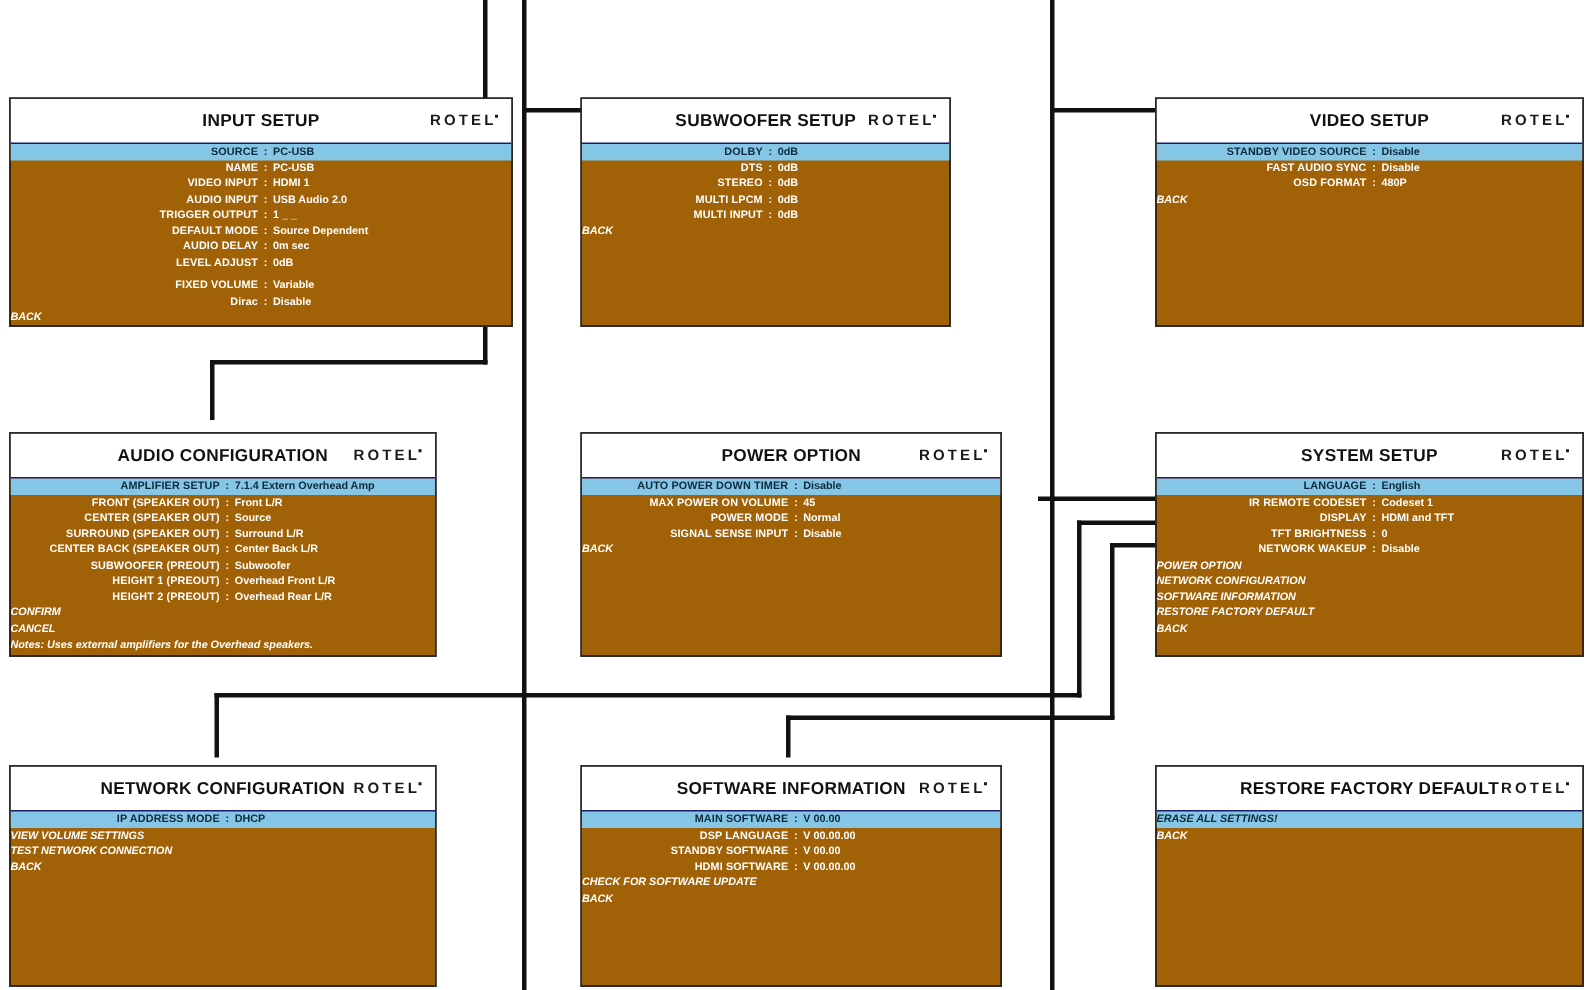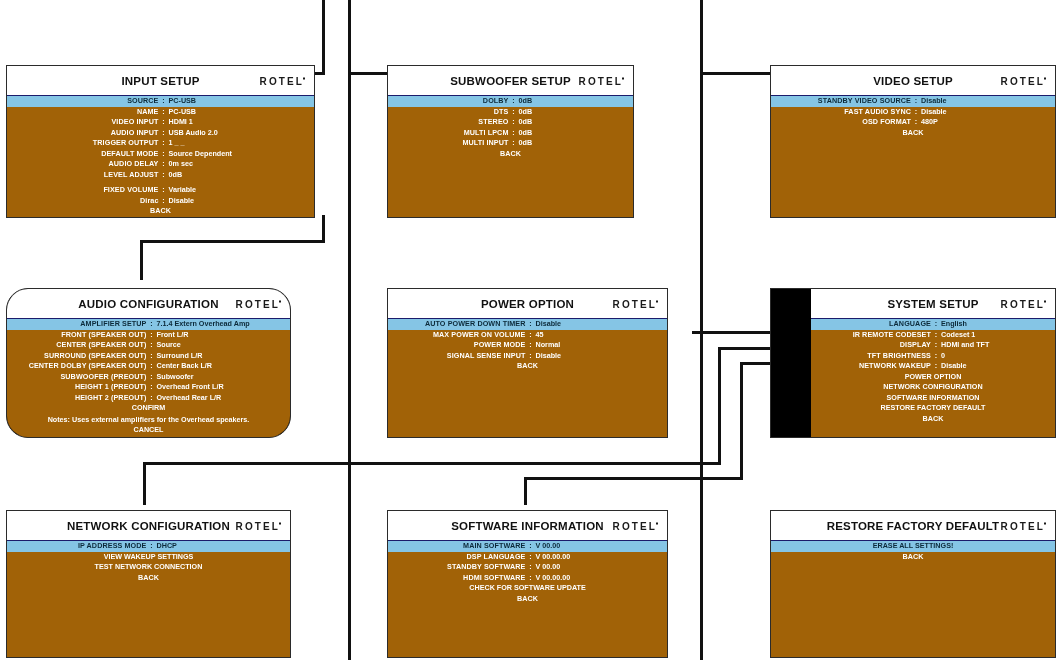--- a/index.html
+++ b/index.html
@@ -102,22 +102,23 @@
     text-align: center;
   }
   .row .val {
     flex: 0 0 auto;
     width: calc(50% - 6px);
     text-align: left;
     padding-left: 2px;
     box-sizing: border-box;
   }
   .row.center-only .centered {
-    text-align: center;
+    text-align: left;
     width: 100%;
+    font-style: italic;
   }
   .row .centered { display: none; }
   .row.center-only .centered { display: block; }
 
   .row.spacer-before { margin-top: 5px; }
   .row.note {
     font-size: 7.2px;
     margin-top: 1px;
   }
 </style>
@@ -140,21 +141,21 @@
 <div class="line" style="left: 322px; top: 215px; width: 3px; height: 28px; background: rgb(17, 17, 17);"></div>
 <div class="line" style="left: 692px; top: 331px; width: 84px; height: 3px; background: rgb(17, 17, 17);"></div>
 <div class="line" style="left: 718px; top: 347px; width: 58px; height: 3px; background: rgb(17, 17, 17);"></div>
 <div class="line" style="left: 718px; top: 347px; width: 3px; height: 118px; background: rgb(17, 17, 17);"></div>
 <div class="line" style="left: 143px; top: 462px; width: 578px; height: 3px; background: rgb(17, 17, 17);"></div>
 <div class="line" style="left: 143px; top: 462px; width: 3px; height: 43px; background: rgb(17, 17, 17);"></div>
 <div class="line" style="left: 740px; top: 362px; width: 36px; height: 3px; background: rgb(17, 17, 17);"></div>
 <div class="line" style="left: 740px; top: 362px; width: 3px; height: 117px; background: rgb(17, 17, 17);"></div>
 <div class="line" style="left: 524px; top: 477px; width: 219px; height: 3px; background: rgb(17, 17, 17);"></div>
 <div class="line" style="left: 524px; top: 477px; width: 3px; height: 28px; background: rgb(17, 17, 17);"></div>
-<div class="panel" style="left: 6px; top: 65px; width: 309px; height: 153px;">
+<div class="panel" style="left: 6px; top: 65px; width: 336px; height: 153px;">
     <div class="panel-header">
       <div class="panel-title">INPUT SETUP</div>
       <div class="brand-logo">ROTEL</div>
     </div>
     <div class="panel-body">
       <div class="row highlight">
         <div class="lbl">SOURCE</div>
         <div class="sep">:</div>
         <div class="val">PC-USB</div>
       </div>
@@ -263,21 +264,21 @@
       <div class="row">
         <div class="lbl">OSD FORMAT</div>
         <div class="sep">:</div>
         <div class="val">480P</div>
       </div>
       <div class="row center-only">
         <div class="centered">BACK</div>
       </div>
     </div>
   </div>
-<div class="panel" style="left: 6px; top: 288px; width: 285px; height: 150px; border-radius: 22px;">
+<div class="panel" style="left: 6px; top: 288px; width: 285px; height: 150px;">
     <div class="panel-header">
       <div class="panel-title">AUDIO CONFIGURATION</div>
       <div class="brand-logo">ROTEL</div>
     </div>
     <div class="panel-body">
       <div class="row highlight">
         <div class="lbl">AMPLIFIER SETUP</div>
         <div class="sep">:</div>
         <div class="val">7.1.4 Extern Overhead Amp</div>
       </div>
@@ -290,48 +291,48 @@
         <div class="lbl">CENTER (SPEAKER OUT)</div>
         <div class="sep">:</div>
         <div class="val">Source</div>
       </div>
       <div class="row">
         <div class="lbl">SURROUND (SPEAKER OUT)</div>
         <div class="sep">:</div>
         <div class="val">Surround L/R</div>
       </div>
       <div class="row">
-        <div class="lbl">CENTER DOLBY (SPEAKER OUT)</div>
+        <div class="lbl">CENTER BACK (SPEAKER OUT)</div>
         <div class="sep">:</div>
         <div class="val">Center Back L/R</div>
       </div>
       <div class="row">
         <div class="lbl">SUBWOOFER (PREOUT)</div>
         <div class="sep">:</div>
         <div class="val">Subwoofer</div>
       </div>
       <div class="row">
         <div class="lbl">HEIGHT 1 (PREOUT)</div>
         <div class="sep">:</div>
         <div class="val">Overhead Front L/R</div>
       </div>
       <div class="row">
         <div class="lbl">HEIGHT 2 (PREOUT)</div>
         <div class="sep">:</div>
         <div class="val">Overhead Rear L/R</div>
       </div>
       <div class="row center-only">
         <div class="centered">CONFIRM</div>
+      </div>
+      <div class="row center-only">
+        <div class="centered">CANCEL</div>
       </div>
       <div class="row note center-only">
         <div class="centered">Notes: Uses external amplifiers for the Overhead speakers.</div>
       </div>
-      <div class="row center-only">
-        <div class="centered">CANCEL</div>
-      </div>
       <div class="row note center-only">
         <div class="centered">Two RB-1552MK2 or one RMB-1506 recommended.</div>
       </div>
     </div>
   </div>
 <div class="panel" style="left: 387px; top: 288px; width: 281px; height: 150px;">
     <div class="panel-header">
       <div class="panel-title">POWER OPTION</div>
       <div class="brand-logo">ROTEL</div>
     </div>
@@ -354,21 +355,21 @@
       <div class="row">
         <div class="lbl">SIGNAL SENSE INPUT</div>
         <div class="sep">:</div>
         <div class="val">Disable</div>
       </div>
       <div class="row center-only">
         <div class="centered">BACK</div>
       </div>
     </div>
   </div>
-<div class="panel" style="left: 770px; top: 288px; width: 286px; height: 150px; padding-left: 40px;">
+<div class="panel" style="left: 770px; top: 288px; width: 286px; height: 150px;">
     <div class="panel-header">
       <div class="panel-title">SYSTEM SETUP</div>
       <div class="brand-logo">ROTEL</div>
     </div>
     <div class="panel-body">
       <div class="row highlight">
         <div class="lbl">LANGUAGE</div>
         <div class="sep">:</div>
         <div class="val">English</div>
       </div>
@@ -414,21 +415,21 @@
       <div class="panel-title">NETWORK CONFIGURATION</div>
       <div class="brand-logo">ROTEL</div>
     </div>
     <div class="panel-body">
       <div class="row highlight">
         <div class="lbl">IP ADDRESS MODE</div>
         <div class="sep">:</div>
         <div class="val">DHCP</div>
       </div>
       <div class="row center-only">
-        <div class="centered">VIEW WAKEUP SETTINGS</div>
+        <div class="centered">VIEW VOLUME SETTINGS</div>
       </div>
       <div class="row center-only">
         <div class="centered">TEST NETWORK CONNECTION</div>
       </div>
       <div class="row center-only">
         <div class="centered">BACK</div>
       </div>
     </div>
   </div>
 <div class="panel" style="left: 387px; top: 510px; width: 281px; height: 148px;">

